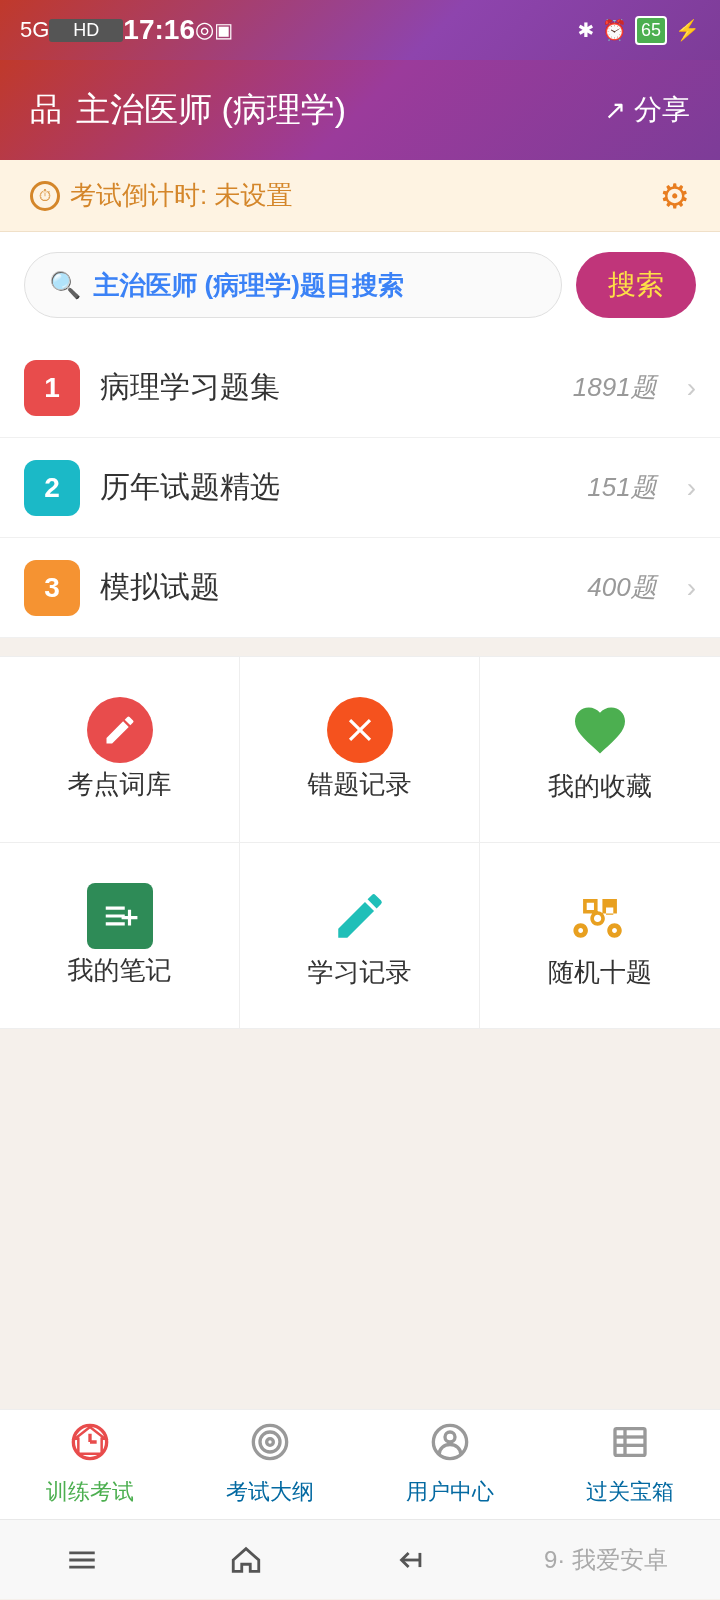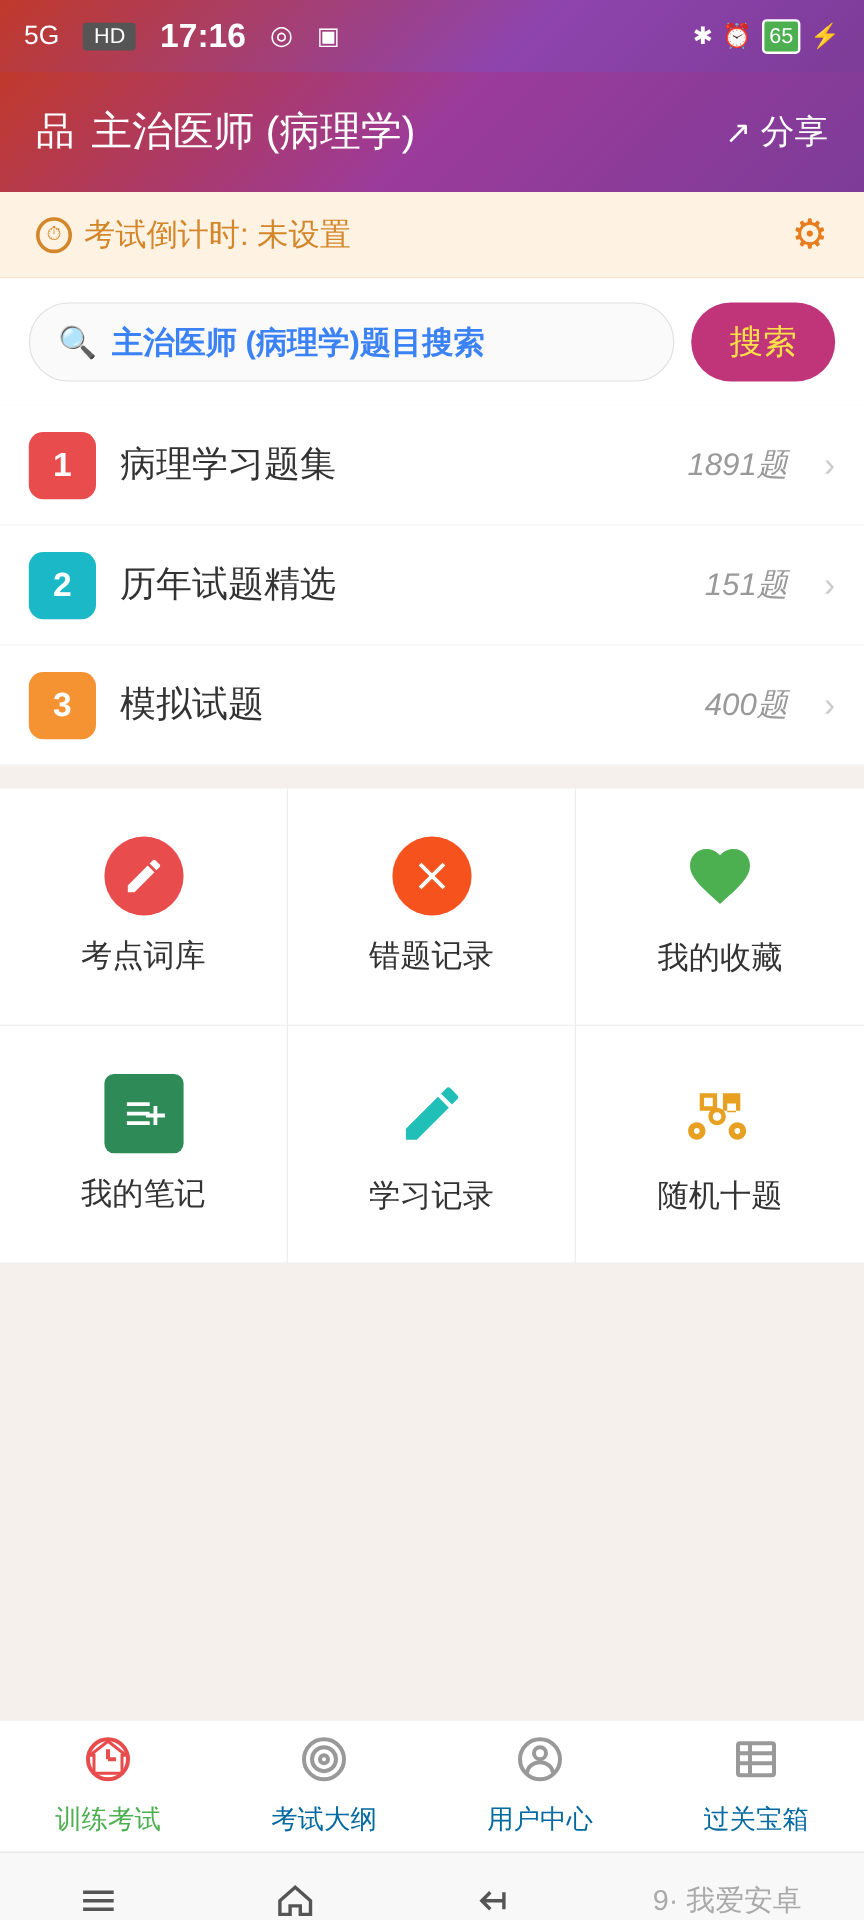--- a/index.html
+++ b/index.html
@@ -20,21 +20,21 @@
       display: flex;
       align-items: center;
       justify-content: space-between;
       padding: 0 20px;
       color: white;
       font-size: 22px;
     }
     .status-left {
       display: flex;
       align-items: center;
-      gap: 20px;
+      gap: 0;
     }
     .status-right {
       display: flex;
       align-items: center;
       gap: 8px;
       font-size: 20px;
     }
     .battery-box {
       border: 2px solid white;
       border-radius: 4px;
@@ -211,21 +211,21 @@
     }
     .grid-item {
       display: flex;
       flex-direction: column;
       align-items: center;
       justify-content: center;
       padding: 38px 10px 38px;
       border-right: 1px solid #eee;
       border-bottom: 1px solid #eee;
       cursor: pointer;
-      gap: 16px;
+      gap: 4px;
     }
     .grid-item:nth-child(3n) { border-right: none; }
     .grid-icon {
       font-size: 52px;
       width: 70px;
       height: 70px;
       display: flex;
       align-items: center;
       justify-content: center;
     }
@@ -328,21 +328,21 @@
       width: 60px;
       height: 60px;
     }
   </style>
 </head>
 <body>
 
 <div class="status-bar">
   <div class="status-left">
     <span>5G</span>
-    <span style="background:#555;padding:1px 9px;border-radius:3px;font-size:18px;">HD</span>
+    <span style="background:#555;padding:1px 24px;border-radius:3px;font-size:18px;">HD</span>
     <span style="font-size:28px;font-weight:600;">17:16</span>
     <span>◎</span>
     <span style="font-size:20px;">▣</span>
   </div>
   <div class="status-right">
     <span>✱</span>
     <span>⏰</span>
     <span class="battery-box">65</span>
     <span style="color:#ffeb3b;">⚡</span>
   </div>

